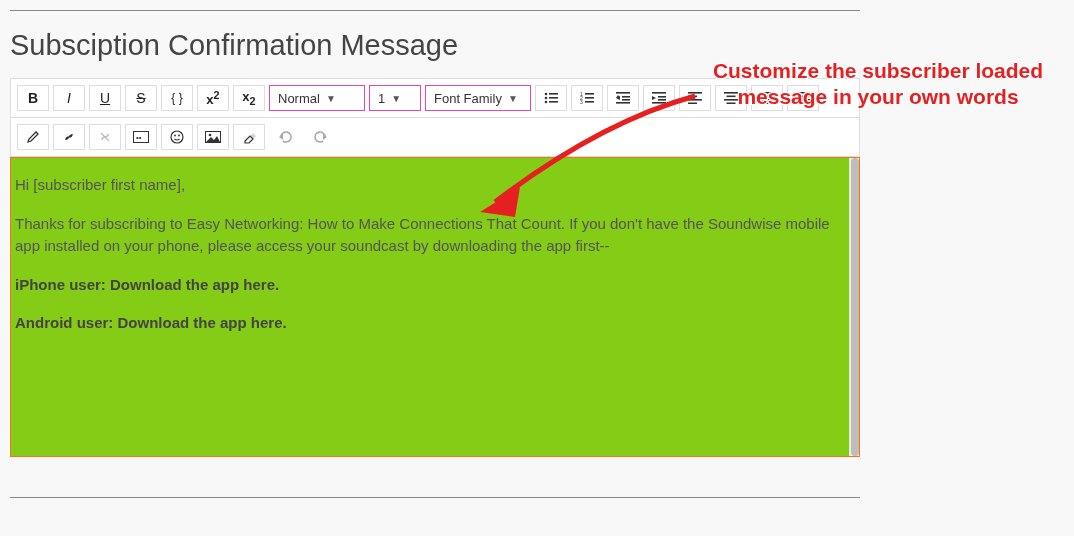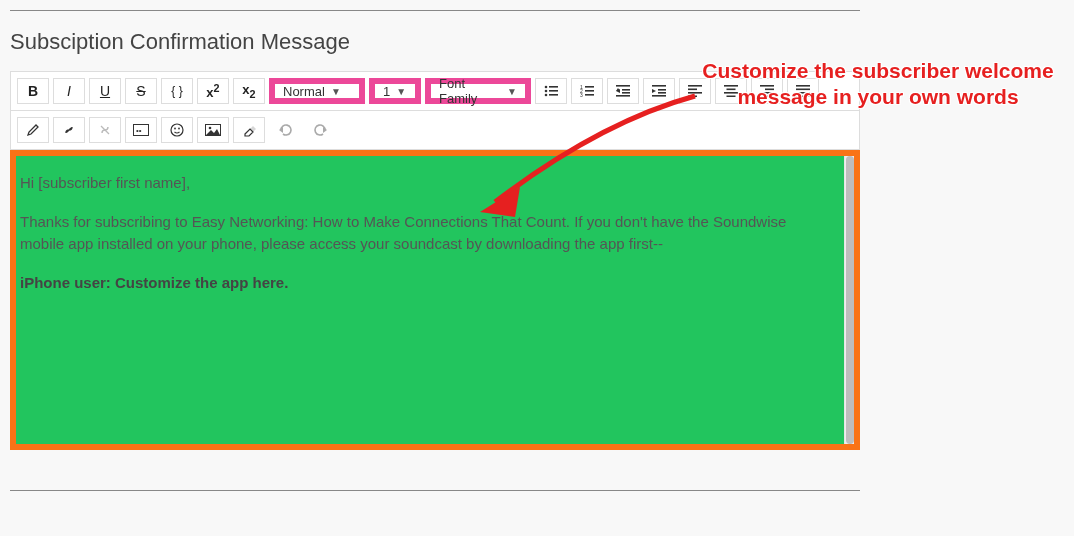--- a/index.html
+++ b/index.html
@@ -20,21 +20,21 @@
   }
   hr.divider {
     border: none;
     border-top: 1px solid #888;
     margin: 10px 0 18px 0;
   }
   hr.divider.bottom {
     margin-top: 40px;
   }
   h2.section-title {
-    font-size: 22px;
+    font-size: 29px;
     font-weight: 500;
     color: #444;
     margin: 0 0 16px 0;
   }
   .toolbar-group {
     border: 1px solid #ddd;
     border-bottom: none;
     background: #fff;
   }
   .toolbar-group.second {
@@ -55,38 +55,38 @@
     display: flex;
     align-items: center;
     justify-content: center;
     font-size: 14px;
     color: #222;
     cursor: pointer;
   }
   .tb-btn.disabled { color: #bbb; }
   .tb-select {
     height: 26px;
-    border: 6px solid #ec4899;
+    border: 1px solid #ec4899;
     margin: 2px;
     background: #fff;
     display: flex;
     align-items: center;
     padding: 0 8px;
     font-size: 13px;
     color: #333;
     cursor: pointer;
     gap: 6px;
   }
   .tb-select .caret {
     font-size: 10px;
     color: #555;
   }
   .editor-wrap {
-    border: 6px solid #f97316;
-    background: #22c55e;
+    border: 1px solid #f97316;
+    background: #84cc16;
     height: 300px;
     display: flex;
   }
   .editor-content {
     flex: 1;
     padding: 16px 10px 16px 4px;
     font-size: 15px;
     line-height: 1.5;
     color: #555;
     overflow-y: auto;
@@ -309,35 +309,38 @@
           </svg>
       </div>
     </div>
   </div>
 
   <div class="editor-wrap">
     <div class="editor-content">
       <p>Hi [subscriber first name],</p>
       <p>Thanks for subscribing to Easy Networking: How to Make Connections That Count. If you don't have the Soundwise mobile app installed on your phone, please access your soundcast by downloading the app first--</p>
       <p>
-        <b><span>iPhone user: Customize the app </span> <span>here</span><span>.</span></b>
+        <b><span>iPhone user: Download the app </span> <span>here</span><span>.</span></b>
+      </p>
+      <p>
+        <b><span>Android user: Download the app </span> <span>here</span><span>.</span></b>
       </p>
     </div>
     <div class="scrollbar">
       <div class="thumb"></div>
     </div>
   </div>
 
   <hr class="divider bottom">
 </div>
 
 <div class="annotation">
   <svg class="arrow" width="260" height="150">
     <defs>
       <marker id="ah" markerWidth="12" markerHeight="12" refX="3" refY="6" orient="auto">
         <path d="M0,0 L12,6 L0,12 L3,6 Z" fill="#e62020"></path>
       </marker>
     </defs>
     <path d="M235,14 Q140,40 35,120" stroke="#e62020" stroke-width="5" fill="none"></path>
     <polygon points="20,130 60,105 55,135" fill="#e62020"></polygon>
   </svg>
-  <div class="annotation-text">Customize the subscriber welcome message in your own words</div>
+  <div class="annotation-text">Customize the subscriber loaded message in your own words</div>
 </div>
 
 </body></html>

